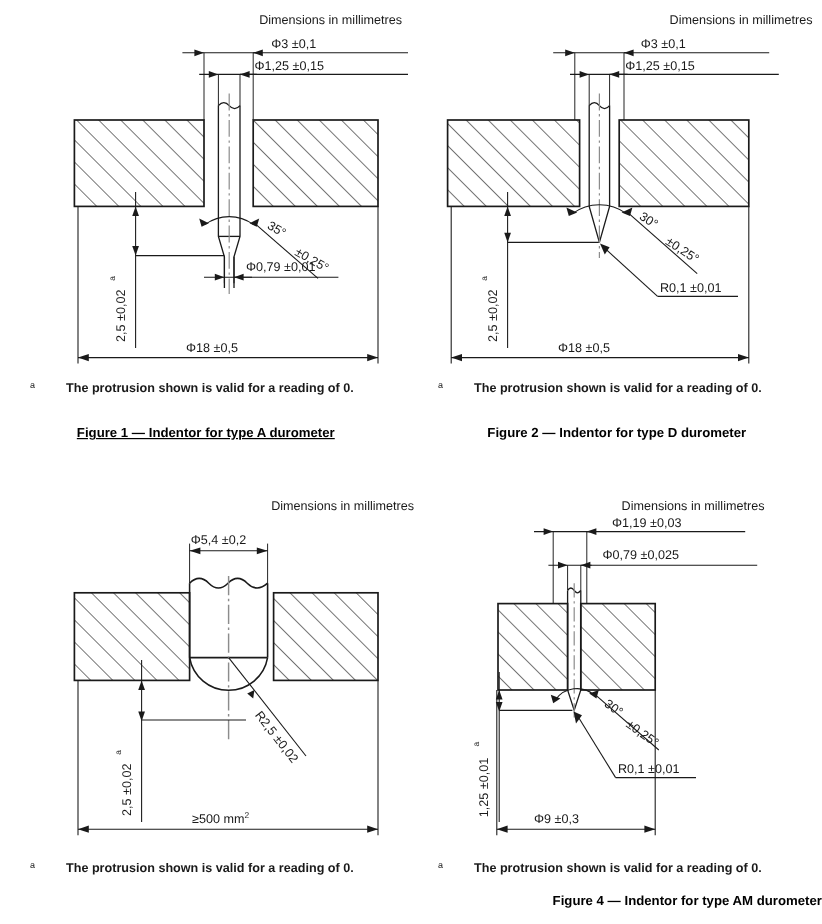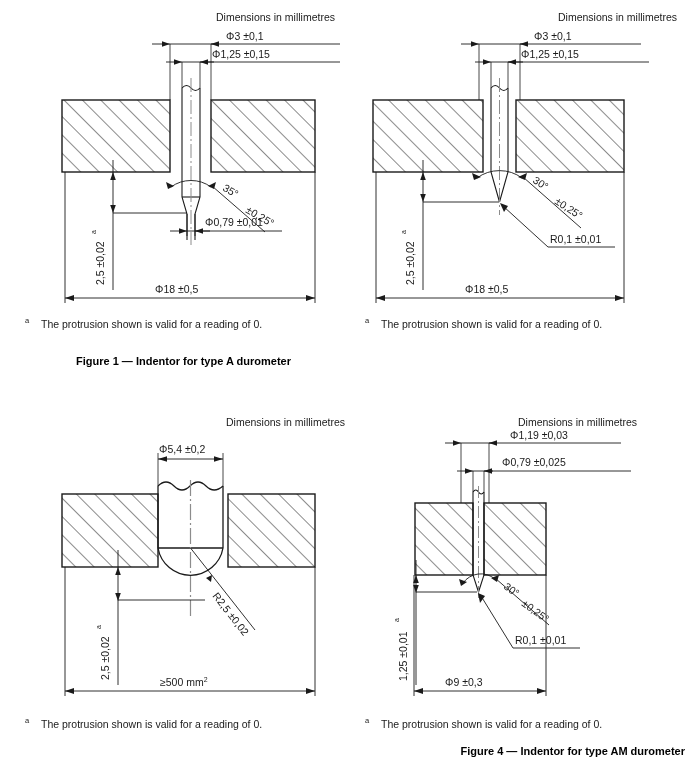--- a/index.html
+++ b/index.html
@@ -31,21 +31,22 @@
     color: #1a1a1a;
     white-space: nowrap;
   }
   .footnote .fn-mark {
     position: absolute;
     left: 0; top: -2px;
     font-size: 7.5px;
   }
   .footnote .fn-text {
     display: inline-block;
-    margin-left: 16px;
+    margin-left: 30px;
+    font-weight: bold;
   }
   .fig-caption {
     position: absolute;
     font-size: 11px;
     font-weight: bold;
     color: #000;
     white-space: nowrap;
     text-align: center;
   }
   svg text {
@@ -147,21 +148,21 @@
         <path d="M315,298 L306,295 L306,301 Z" fill="#1a1a1a" stroke="none"></path>
       </g>
       <text x="155" y="293" font-size="10.5">Φ18  ±0,5</text>
     </svg>
 
     <div class="footnote" style="left:25px; top:318px;">
       <span class="fn-mark">a</span>
       <span class="fn-text">The protrusion shown is valid for a reading of 0.</span>
     </div>
 
-    <div class="fig-caption" style="left:12px; top:355px; width:343px;">Figure 1 — Indentor for type A durometer</div>
+    <div class="fig-caption" style="left:0px; top:355px; width:343px;text-decoration:underline;">Figure 1 — Indentor for type A durometer</div>
   </div>
 
   <div class="fig-cell" style="left:343px; top:0px; width:342px; height:385px;">
 
     <div class="dim-note" style="left:215px; top:11px;">Dimensions in millimetres</div>
 
     <svg class="fig-svg" width="342" height="310" viewBox="0 0 342 310">
       <defs>
         <pattern id="hatchB" width="13" height="13" patternTransform="rotate(-45)" patternUnits="userSpaceOnUse">
           <line x1="0" y1="0" x2="0" y2="13" stroke="#1a1a1a" stroke-width="1"></line>
@@ -240,20 +241,21 @@
         <path d="M281,298 L272,295 L272,301 Z" fill="#1a1a1a" stroke="none"></path>
       </g>
       <text x="122" y="293" font-size="10.5">Φ18  ±0,5</text>
     </svg>
 
     <div class="footnote" style="left:22px; top:318px;">
       <span class="fn-mark">a</span>
       <span class="fn-text">The protrusion shown is valid for a reading of 0.</span>
     </div>
 
+    <div class="fig-caption" style="left:0px; top:355px; width:342px;">Figure 2 — Indentor for type D durometer</div>
   </div>
 
   <div class="fig-cell" style="left:0px; top:400px; width:343px; height:370px;">
 
     <div class="dim-note" style="left:226px; top:16px;">Dimensions in millimetres</div>
 
     <svg class="fig-svg" width="343" height="305" viewBox="0 0 343 305">
       <defs>
         <pattern id="hatchC" width="13" height="13" patternTransform="rotate(-45)" patternUnits="userSpaceOnUse">
           <line x1="0" y1="0" x2="0" y2="13" stroke="#1a1a1a" stroke-width="1"></line>

